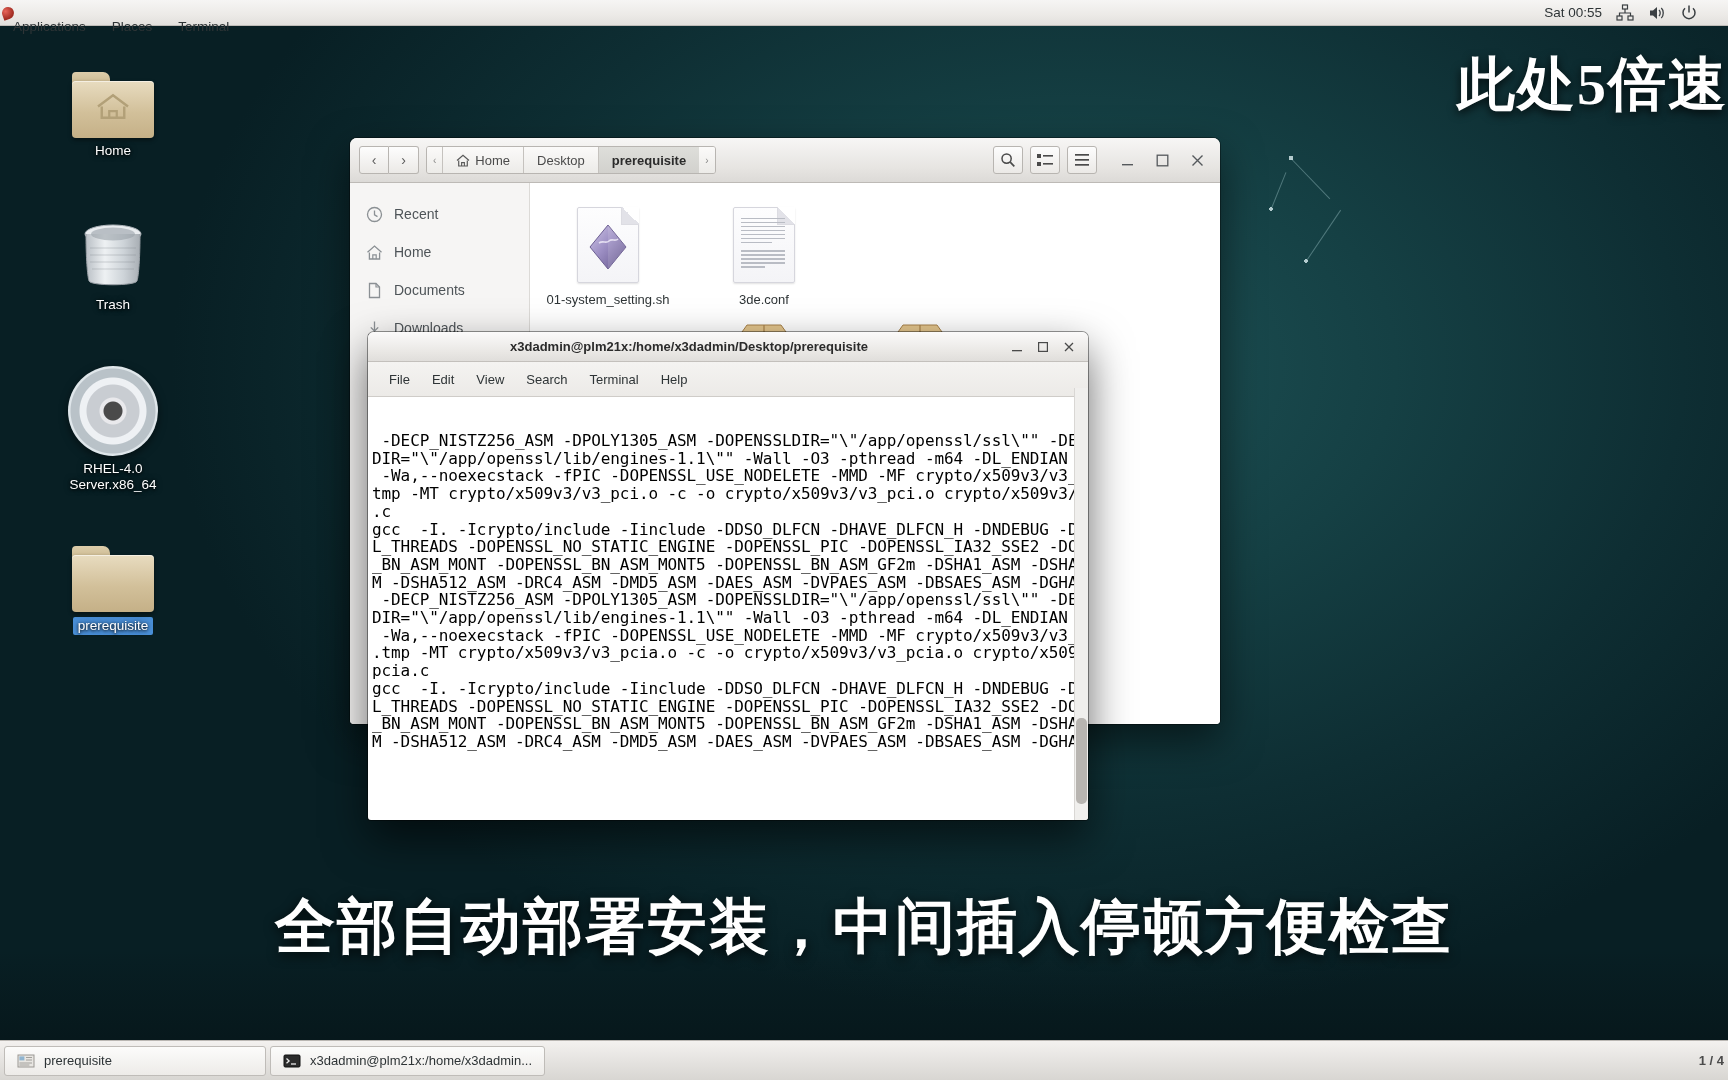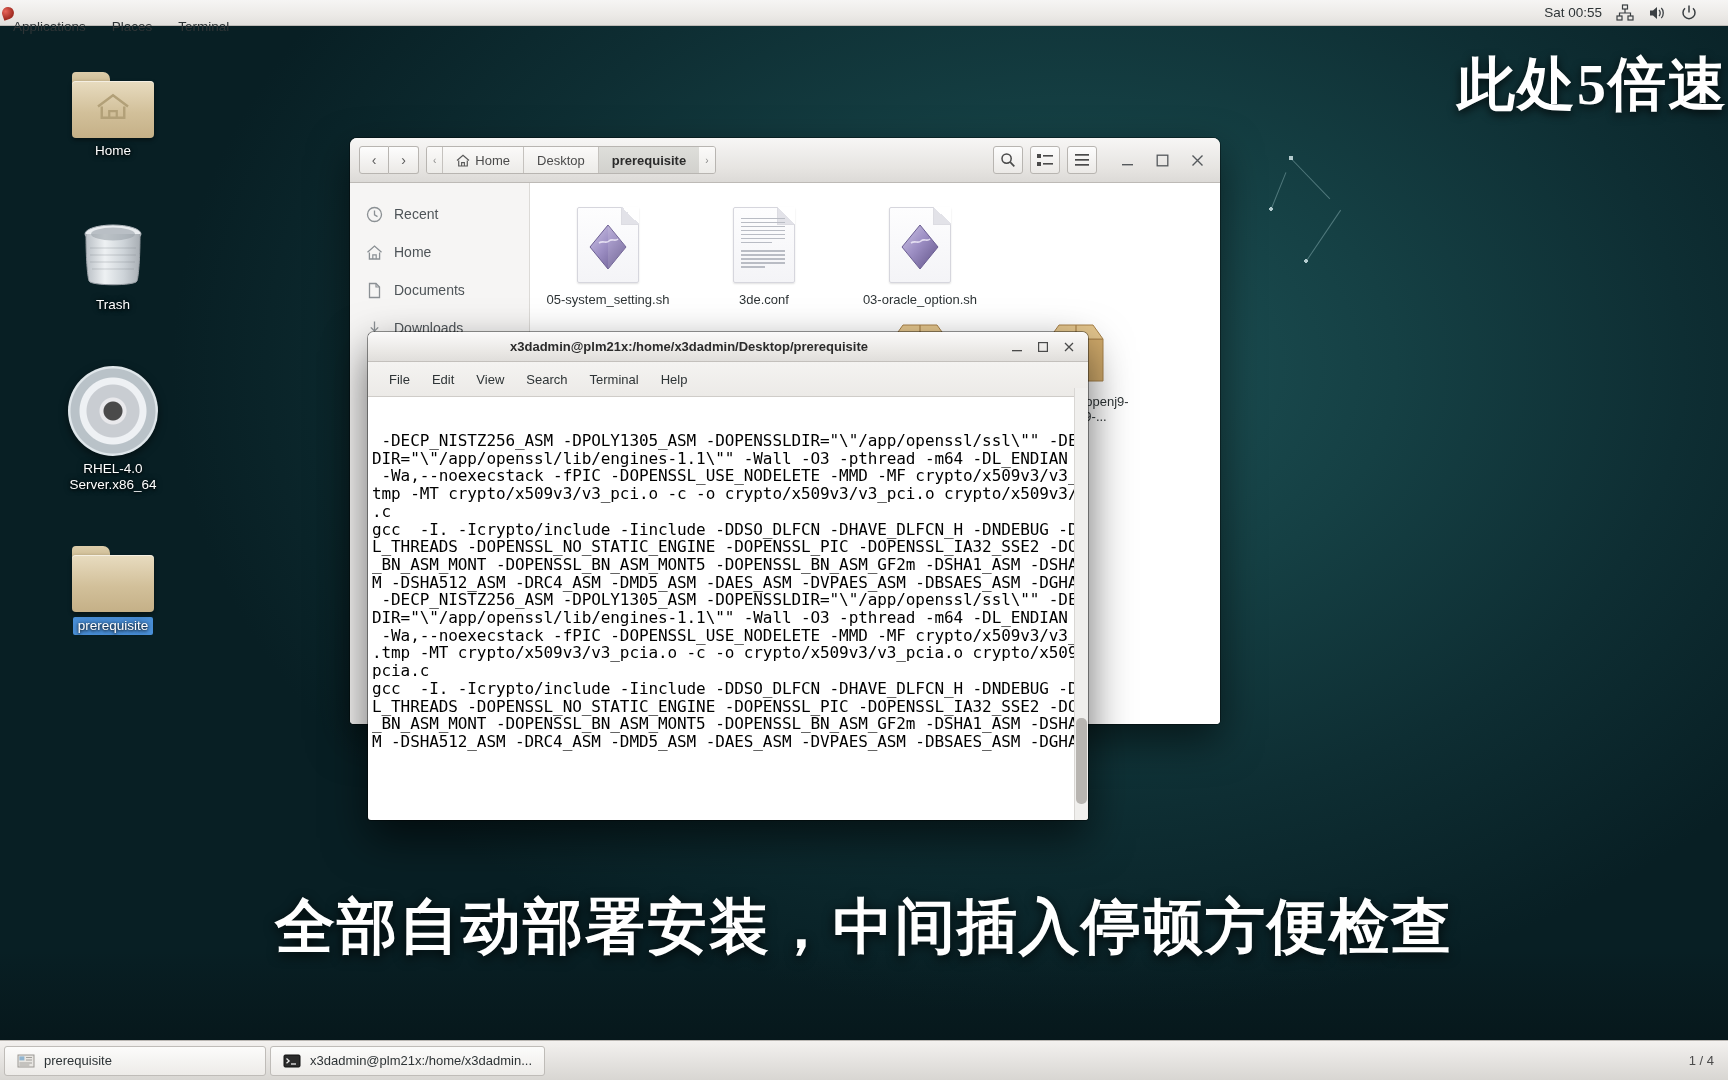--- a/index.html
+++ b/index.html
@@ -168,21 +168,21 @@
     background:linear-gradient(#f3f1ef,#e4e2df 55%,#d8d6d2);
     border-top:1px solid #bab7b3;display:flex;align-items:center;z-index:60;
   }
   .task{
     height:30px;display:flex;align-items:center;gap:9px;padding:0 12px;margin:0 2px;
     background:linear-gradient(#fcfcfb,#edebe8);border:1px solid #bfbcb8;border-radius:3px;
     font-size:13px;color:#2e3436;cursor:pointer;min-width:262px;
   }
   .task.first{margin-left:4px;}
   .task-ic{width:18px;height:18px;flex:none;}
-  #workspaces{margin-left:auto;padding-right:14px;font-size:13px;color:#4b4b4b;}
+  #workspaces{margin-left:auto;padding-right:4px;font-size:13px;color:#4b4b4b;font-weight:bold;}
   .bg-dark{position:absolute;left:0;right:0;bottom:40px;height:90px;
     background:linear-gradient(rgba(6,18,21,.0),rgba(6,18,21,.55));pointer-events:none;z-index:5;}
 </style>
 </head>
 <body>
 
 <div id="desktop">
   <div class="netline" style="left:1291px;top:158px;width:56px;transform:rotate(46deg);"></div>
   <div class="netline" style="left:1271px;top:209px;width:40px;transform:rotate(-68deg);"></div>
   <div class="netline" style="left:1306px;top:261px;width:62px;transform:rotate(-56deg);"></div>
@@ -368,21 +368,21 @@
                 <stop offset="0" stop-color="#cfc7e6"></stop>
                     <stop offset=".45" stop-color="#9d8fc4"></stop>
                 <stop offset="1" stop-color="#5f5186"></stop>
                   </linearGradient>
                 </defs>
               <path d="M23 4 L41 26 L23 48 L5 26 Z" fill="url(#pg1)" stroke="#6c5f92" stroke-width="1"></path>
               <path d="M23 4 L41 26 L23 48" fill="rgba(255,255,255,.12)"></path>
               <path d="M14 22c4-3 7 1 10-2s6 1 9-2" fill="none" stroke="#efeaf8" stroke-width="1.6" opacity=".85"></path>
             </svg>
           </div>
-          <div class="fname">05-system_setting.sh</div>
+          <div class="fname">01-system_setting.sh</div>
         </div>
 
 
         <div class="fitem">
           <div class="ficon">
             <div class="page"></div>
             <div class="lines">
               <i></i>
                 <i></i>
                 <i></i>
@@ -393,30 +393,20 @@
               <i style="margin-top:7px"></i>
                 <i></i>
                 <i></i>
                 <i></i>
                 <i style="width:55%"></i>
             </div>
           </div>
           <div class="fname">3de.conf</div>
         </div>
 
-        <div class="fitem">
-          <div class="ficon">
-            <div class="page"></div>
-            <svg class="gearsvg" viewBox="0 0 46 52">
-              <path d="M23 4 L41 26 L23 48 L5 26 Z" fill="url(#pg1)" stroke="#6c5f92" stroke-width="1"></path>
-              <path d="M14 22c4-3 7 1 10-2s6 1 9-2" fill="none" stroke="#efeaf8" stroke-width="1.6" opacity=".85"></path>
-            </svg>
-          </div>
-          <div class="fname">03-oracle_option.sh</div>
-        </div>
 
         <div class="fitem">
           <div class="ficon"></div>
           <div class="fname"></div>
         </div>
         <div class="fitem">
           <div class="ficon"></div>
           <div class="fname"></div>
         </div>
         <div class="fitem">

